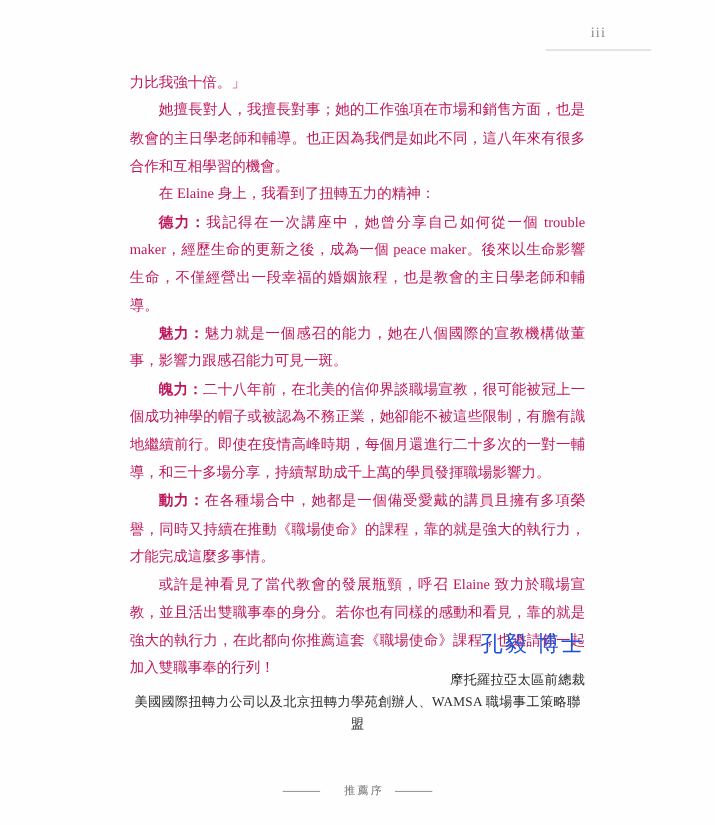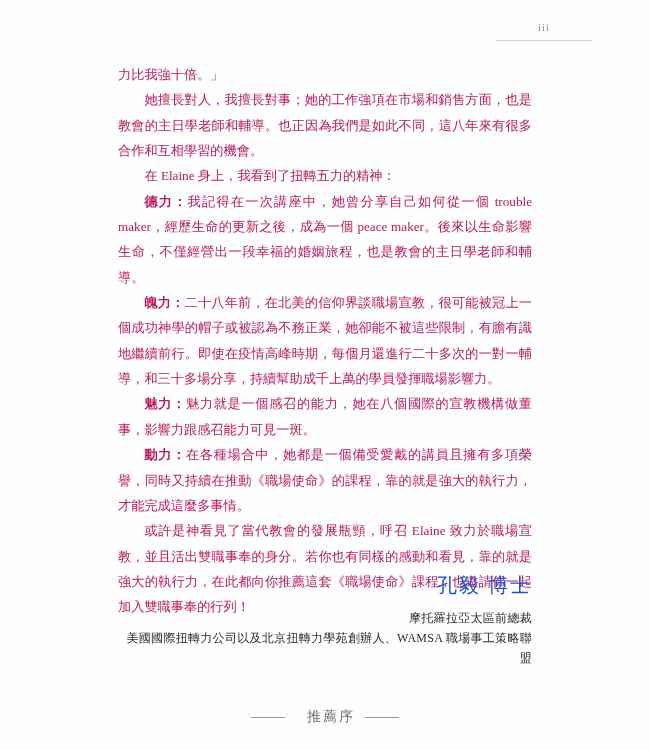--- a/index.html
+++ b/index.html
@@ -22,21 +22,21 @@
     height: 750px;
     background: #fefefe;
   }
   
   .page-marker {
     position: absolute;
     top: 22px;
     right: 58px;
     width: 96px;
     text-align: center;
-    font-size: 10px;
+    font-size: 13px;
     letter-spacing: 1px;
     color: #8a8a8a;
   }
   .page-marker .rule {
     margin-top: 7px;
     border-top: 1px solid #cfcfcf;
     width: 100%;
   }
   .body-text {
     position: absolute;
@@ -73,60 +73,61 @@
   }
   .sig-line {
     font-size: 12px;
     line-height: 1.65;
     color: #2b2b2b;
     margin-top: 10px;
     letter-spacing: 0.3px;
   }
   .sig-line.second {
     margin-top: 0;
+    text-align: center;
   }
   .footer {
     position: absolute;
     left: 0;
     right: 0;
     bottom: 24px;
     display: flex;
     align-items: center;
     justify-content: center;
     gap: 10px;
   }
   .footer .dash {
     width: 34px;
     height: 1px;
     background: #9a9a9a;
   }
   .footer .label {
-    font-size: 14px;
+    font-size: 10px;
     color: #6f6f6f;
     letter-spacing: 2px;
     margin-left: 12px;
   }
 </style>
 </head>
 <body>
 
 <div class="page">
 
   <div class="page-marker">
     <div>iii</div>
     <div class="rule"></div>
   </div>
 
   <div class="body-text">
     <p>力比我強十倍。」</p>
     <p class="indent">她擅長對人，我擅長對事；她的工作強項在市場和銷售方面，也是教會的主日學老師和輔導。也正因為我們是如此不同，這八年來有很多合作和互相學習的機會。</p>
     <p class="indent">在 Elaine 身上，我看到了扭轉五力的精神：</p>
     <p class="indent"><span class="lead">德力：</span>我記得在一次講座中，她曾分享自己如何從一個 trouble maker，經歷生命的更新之後，成為一個 peace maker。後來以生命影響生命，不僅經營出一段幸福的婚姻旅程，也是教會的主日學老師和輔導。</p>
+    <p class="indent"><span class="lead">魅力：</span>魅力就是一個感召的能力，她在八個國際的宣教機構做董事，影響力跟感召能力可見一斑。</p>
     <p class="indent"><span class="lead">魄力：</span>二十八年前，在北美的信仰界談職場宣教，很可能被冠上一個成功神學的帽子或被認為不務正業，她卻能不被這些限制，有膽有識地繼續前行。即使在疫情高峰時期，每個月還進行二十多次的一對一輔導，和三十多場分享，持續幫助成千上萬的學員發揮職場影響力。</p>
-    <p class="indent"><span class="lead">魅力：</span>魅力就是一個感召的能力，她在八個國際的宣教機構做董事，影響力跟感召能力可見一斑。</p>
     <p class="indent"><span class="lead">動力：</span>在各種場合中，她都是一個備受愛戴的講員且擁有多項榮譽，同時又持續在推動《職場使命》的課程，靠的就是強大的執行力，才能完成這麼多事情。</p>
     <p class="indent">或許是神看見了當代教會的發展瓶頸，呼召 Elaine 致力於職場宣教，並且活出雙職事奉的身分。若你也有同樣的感動和看見，靠的就是強大的執行力，在此都向你推薦這套《職場使命》課程，也邀請你一起加入雙職事奉的行列！</p>
   </div>
 
   <div class="signature">
     <div class="sig-name">孔毅 博士</div>
     <div class="sig-line">摩托羅拉亞太區前總裁</div>
     <div class="sig-line second">美國國際扭轉力公司以及北京扭轉力學苑創辦人、WAMSA 職場事工策略聯盟</div>
   </div>
 

